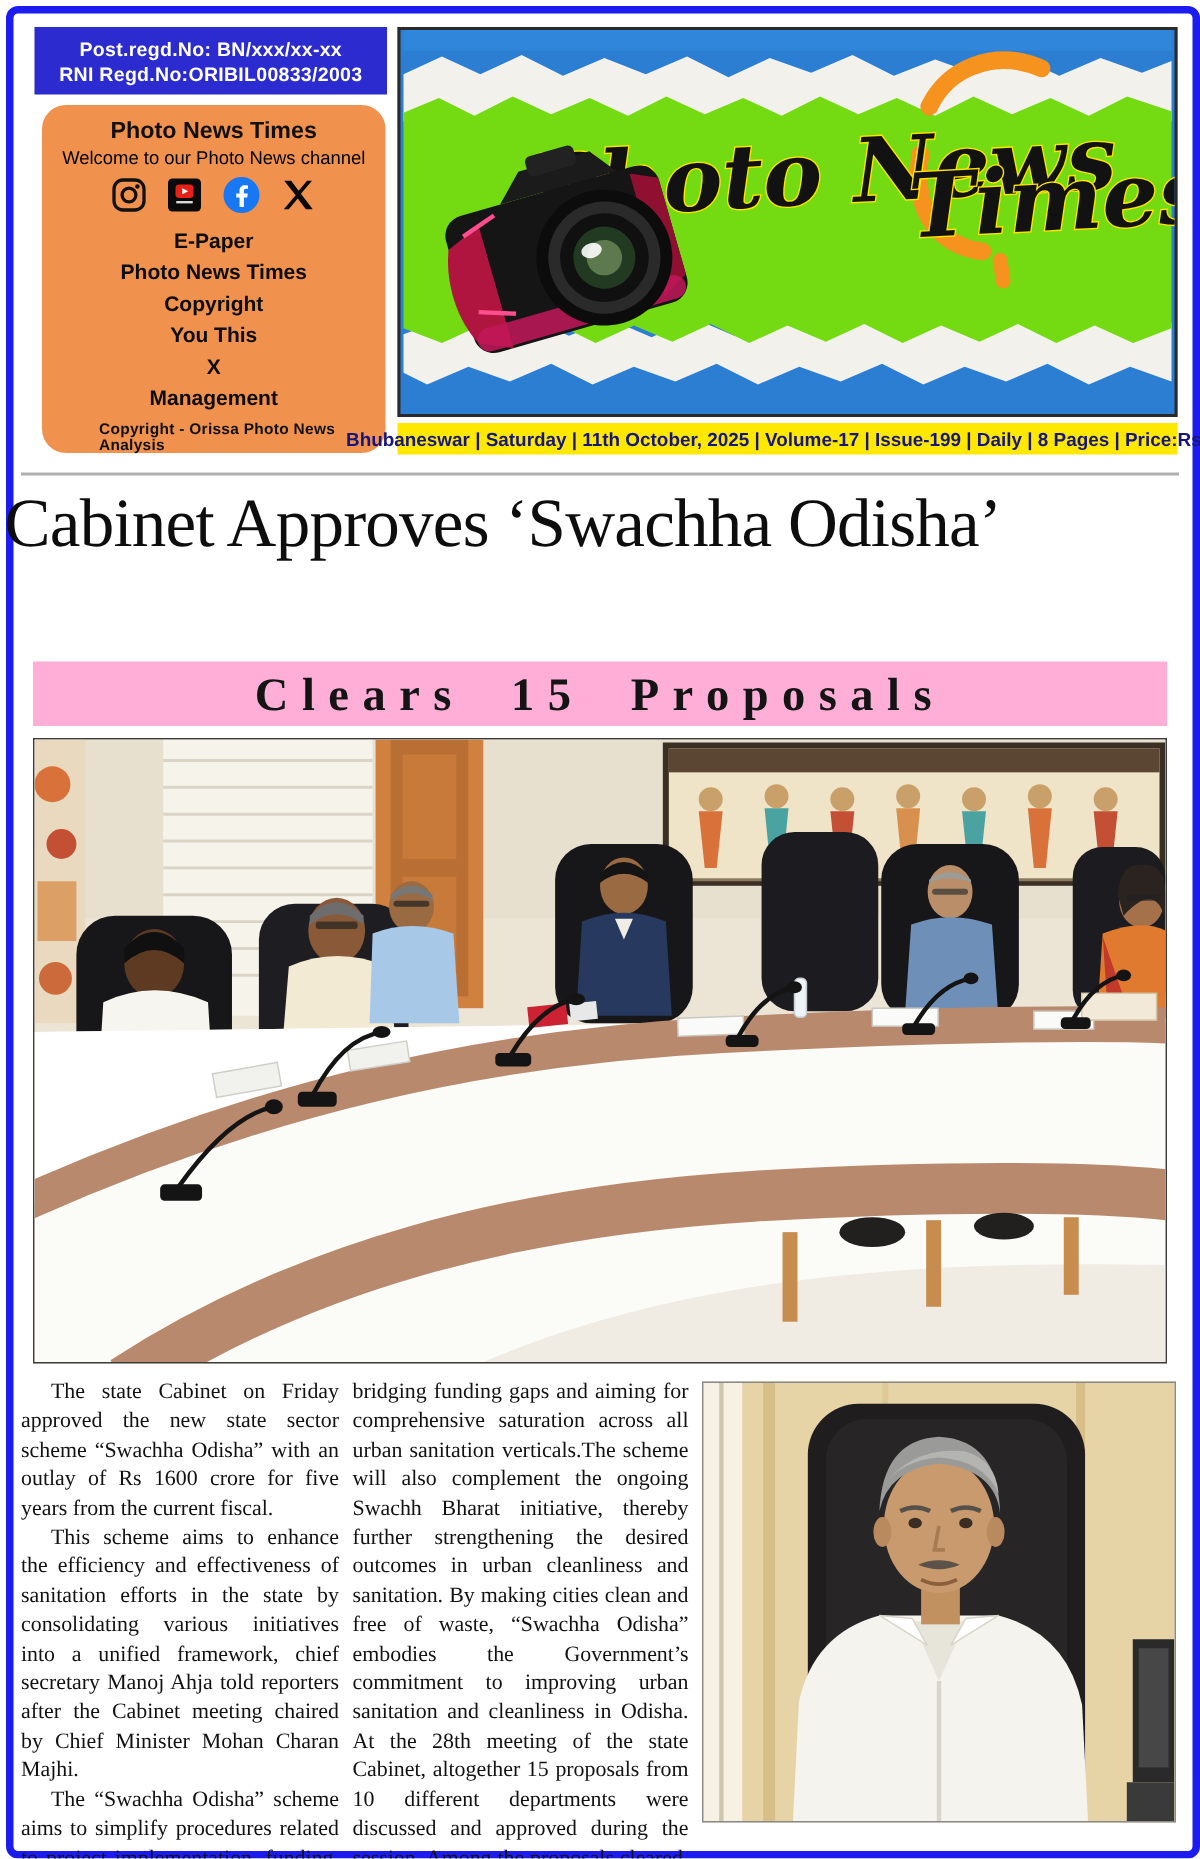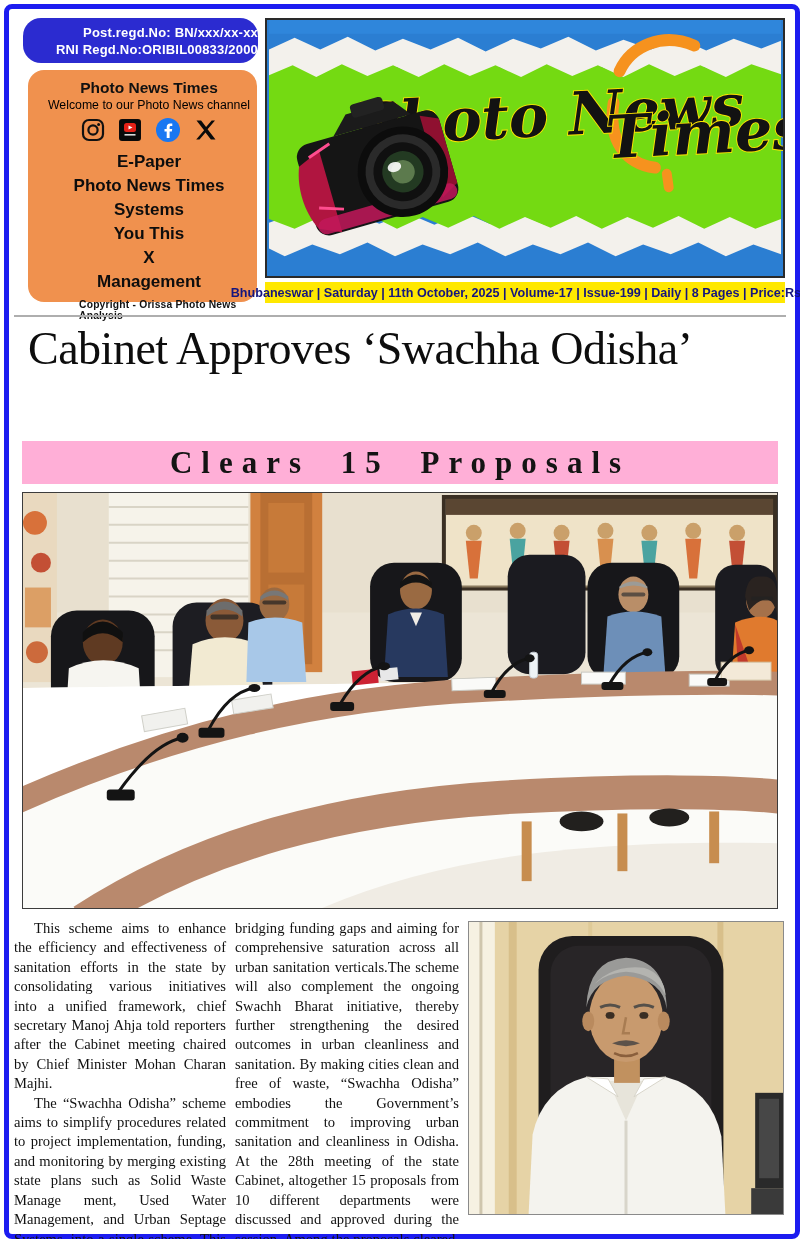--- a/index.html
+++ b/index.html
@@ -1,42 +1,42 @@
 <!DOCTYPE html>
 <html><head>
 <meta charset="utf-8">
 <style>
   html,body{margin:0;padding:0;background:#ffffff;}
   body{width:800px;height:1239px;position:relative;font-family:"Liberation Sans",sans-serif;overflow:hidden;}
   .frame{position:absolute;left:4px;top:4px;width:786px;height:1225px;border:5px solid #1c1cf0;border-radius:8px;}
 
   
   .regd-box{position:absolute;left:23px;top:18px;width:235px;height:45px;background:#2b2bd0;
-    display:flex;flex-direction:column;justify-content:center;align-items:flex-end;gap:2px;border-radius:18px;}
+    display:flex;flex-direction:column;justify-content:center;align-items:center;gap:2px;}
   .regd-box div{color:#ffffff;font-weight:bold;font-size:13px;letter-spacing:.2px;white-space:nowrap;}
   .channel-box{position:absolute;left:28px;top:70px;width:229px;height:232px;background:#f0914e;border-radius:16px;
-    display:flex;flex-direction:column;align-items:center;padding-top:9px;box-sizing:border-box;padding-left:13px;}
+    display:flex;flex-direction:column;align-items:center;padding-top:9px;box-sizing:border-box;}
   .channel-title{font-size:15.5px;font-weight:bold;color:#111;}
   .channel-sub{font-size:12.3px;color:#000000;margin-top:1px;}
   .icons-row{display:flex;align-items:center;gap:13px;margin-top:7px;height:26px;}
   .links{display:flex;flex-direction:column;align-items:center;gap:7px;margin-top:8px;}
-  .links .lnk{font-size:17px;font-weight:bold;color:#0d0d0d;cursor:pointer;line-height:1;}
+  .links .lnk{font-size:14px;font-weight:bold;color:#0d0d0d;cursor:pointer;line-height:1;}
   .copyright{margin-top:9px;font-size:10.3px;font-weight:bold;color:#111;letter-spacing:.2px;margin-left:38px;}
 
   
   .masthead{position:absolute;left:265px;top:18px;width:520px;height:260px;border:2px solid #2a2a2a;box-sizing:border-box;background:#2b7ed2;}
   .masthead svg{display:block;width:100%;height:100%;}
   .datebar{position:absolute;left:265px;top:282px;width:520px;height:21px;background:#ffe800;
     display:flex;align-items:center;justify-content:center;}
   .datebar span{font-size:12.6px;font-weight:bold;color:#15157e;white-space:nowrap;}
 
   .rule{position:absolute;left:14px;top:315px;width:772px;height:2px;background:#aeaeae;}
 
   
-  .headline{position:absolute;left:28px;top:321px;width:768px;font-family:"Liberation Serif",serif;color:#0d0d0d;}
+  .headline{position:absolute;left:3px;top:321px;width:768px;font-family:"Liberation Serif",serif;color:#0d0d0d;}
   .headline .hl{font-size:46px;line-height:55px;white-space:nowrap;text-align:justify;text-align-last:justify;
     letter-spacing:-.5px;}
   .headline .hl::after{content:"";display:inline-block;width:100%;}
   .subhead{position:absolute;left:22px;top:441px;width:756px;height:43px;background:#ffafd7;
     display:flex;align-items:center;justify-content:center;}
   .subhead span{font-family:"Liberation Serif",serif;font-size:31px;font-weight:bold;color:#141414;
     letter-spacing:9px;word-spacing:14px;}
 
   
   .main-photo{position:absolute;left:22px;top:492px;width:756px;height:417px;border:1px solid #3c3c3c;box-sizing:border-box;overflow:hidden;background:#ece5d6;}
@@ -52,21 +52,21 @@
   .col p{margin:0;text-indent:20px;}
   .col p.noindent{text-indent:0;}
 </style>
 </head>
 <body>
 
 <div class="frame"></div>
 
 <div class="regd-box">
   <div>Post.regd.No:  BN/xxx/xx-xx</div>
-  <div>RNI  Regd.No:ORIBIL00833/2000</div>
+  <div>RNI  Regd.No:ORIBIL00833/2003</div>
 </div>
 
 <div class="channel-box">
   <div class="channel-title">Photo News Times</div>
   <div class="channel-sub">Welcome to our Photo News channel</div>
   <div class="icons-row">
     <span>
       <svg width="24" height="24" viewBox="0 0 24 24">
           <rect x="2" y="2" width="20" height="20" rx="6" fill="none" stroke="#111" stroke-width="2.2"></rect>
           <circle cx="12" cy="12" r="4.6" fill="none" stroke="#111" stroke-width="2.2"></circle>
@@ -89,21 +89,21 @@
     </span>
     <span>
       <svg width="24" height="24" viewBox="0 0 24 24">
           <path d="M2.5 2.5h4.6l5 6.6 5.6-6.6h3.3l-7.4 8.7 7.9 10.3h-4.6l-5.4-7.1-6 7.1H2.2l7.9-9.3z" fill="#0a0a0a"></path>
         </svg>
     </span>
   </div>
   <div class="links">
     <div class="lnk">E-Paper</div>
     <div class="lnk">Photo News Times</div>
-    <div class="lnk">Systems</div>
+    <div class="lnk">Copyright</div>
     <div class="lnk">You This</div>
     <div class="lnk">X</div>
     <div class="lnk">Management</div>
   </div>
   <div class="copyright">Copyright  -  Orissa  Photo  News  Analysis</div>
 </div>
 
 <div class="masthead">
   <svg viewBox="0 0 520 260">
     <rect x="0" y="0" width="520" height="260" fill="#2b7ed2"></rect>
@@ -297,20 +297,21 @@
       <ellipse cx="508" cy="166" rx="5" ry="4"></ellipse>
         <ellipse cx="626" cy="160" rx="5" ry="4"></ellipse>
       <ellipse cx="728" cy="158" rx="5" ry="4"></ellipse>
         <ellipse cx="160" cy="246" rx="6" ry="5"></ellipse>
     </g>
   </svg>
 </div>
 
 <div class="article">
   <div class="col col1">
+    <p>The state Cabinet on Friday approved the new state sector scheme “Swachha Odisha” with an outlay of Rs 1600 crore for five years from the current fiscal.</p>
     <p>This scheme aims to enhance the efficiency and effectiveness of sanitation efforts in the state by consolidating various initiatives into a unified framework, chief secretary Manoj Ahja told reporters after the Cabinet meeting chaired by Chief Minister Mohan Charan Majhi.</p>
     <p>The “Swachha Odisha” scheme aims to simplify procedures related to project implementation, funding, and monitoring by merging existing state plans such as Solid Waste Manage ment, Used Water Management, and Urban Septage Systems, into a single scheme. This will support Urban Local Bodies (ULBs) by</p>
   </div>
   <div class="col col2">
     <p class="noindent">bridging funding gaps and aiming for comprehensive saturation across all urban sanitation verticals.The scheme will also complement the ongoing Swachh Bharat initiative, thereby further strengthening the desired outcomes in urban cleanliness and sanitation. By making cities clean and free of waste, “Swachha Odisha” embodies the Government’s commitment to improving urban sanitation and cleanliness in Odisha. At the 28th meeting of the state Cabinet, altogether 15 proposals from 10 different departments were discussed and approved during the session. Among the proposals cleared, one related to the prorogation of the 4th session of the 17th Odisha Legislative Assembly, marking an administrative step in the Assembly’s ongoing proceedings.</p>
   </div>
 
   <div class="portrait">
     <svg viewBox="0 0 316 294" preserveAspectRatio="none">
       <rect x="0" y="0" width="316" height="294" fill="#ead9b0"></rect>

